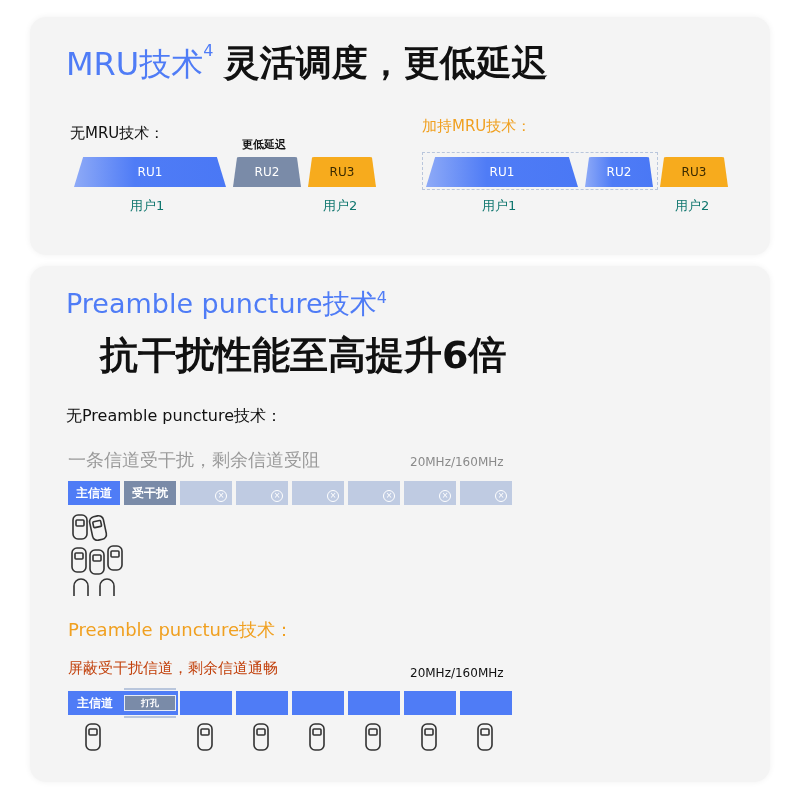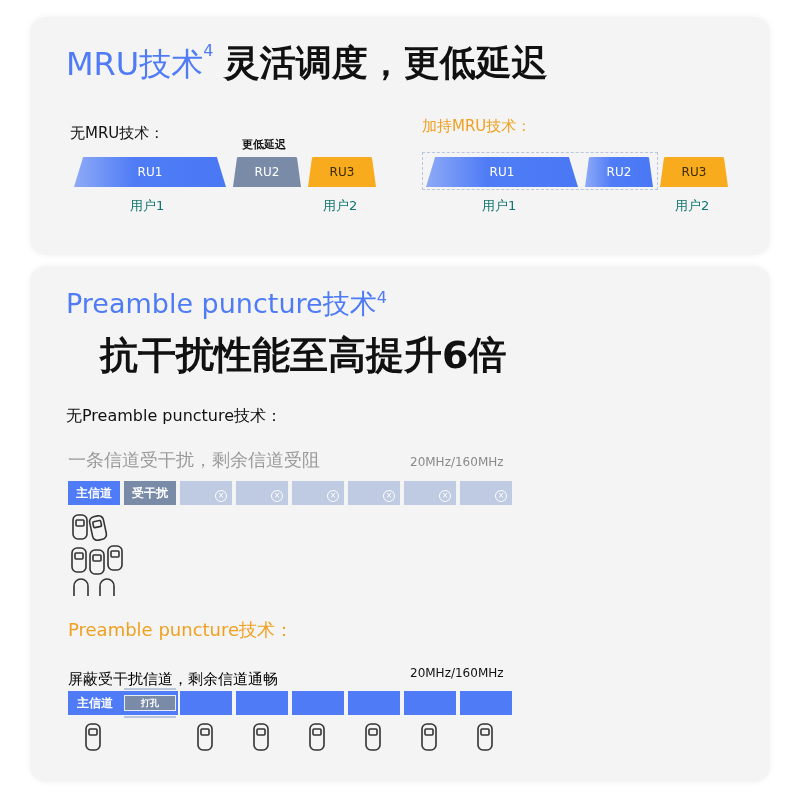--- a/index.html
+++ b/index.html
@@ -117,21 +117,21 @@
       <rect x="20" y="38" width="14" height="24" rx="5"></rect>
         <rect x="23" y="43" width="8" height="6" rx="1"></rect>
       <rect x="38" y="34" width="14" height="24" rx="5"></rect>
         <rect x="41" y="39" width="8" height="6" rx="1"></rect>
       <path d="M4 84 V74 a7 7 0 0 1 14 0 V84"></path>
       <path d="M30 84 V74 a7 7 0 0 1 14 0 V84"></path>
     </g>
   </svg>
 
   <div class="abs orange" style="left:38px;top:352px;font-size:18px;">Preamble puncture技术：</div>
-  <div class="abs" style="left:38px;top:393px;font-size:15px;color:#000000;margin-top:11px;">屏蔽受干扰信道，剩余信道通畅</div>
+  <div class="abs" style="left:38px;top:393px;font-size:15px;color:#c2410c;">屏蔽受干扰信道，剩余信道通畅</div>
   <div class="abs" style="left:380px;top:400px;font-size:12px;color:#111;">20MHz/160MHz</div>
 
   <div class="ch main" style="left:38px;top:425px;width:54px;">
       <span>主信道</span>
     </div>
   <div class="abs" style="left:92px;top:425px;width:56px;height:24px;background:#4f7cf6;">
     <div style="position:absolute;left:2px;right:2px;top:-3px;height:2px;background:#b9c6dc;"></div>
     <div style="position:absolute;left:2px;right:2px;top:4px;height:14px;background:#7a8ba8;border:1px solid #e6ebf5;font-size:9px;color:#fff;font-weight:bold;text-align:center;line-height:14px;">打孔</div>
     <div style="position:absolute;left:2px;right:2px;bottom:-3px;height:2px;background:#b9c6dc;"></div>
   </div>

